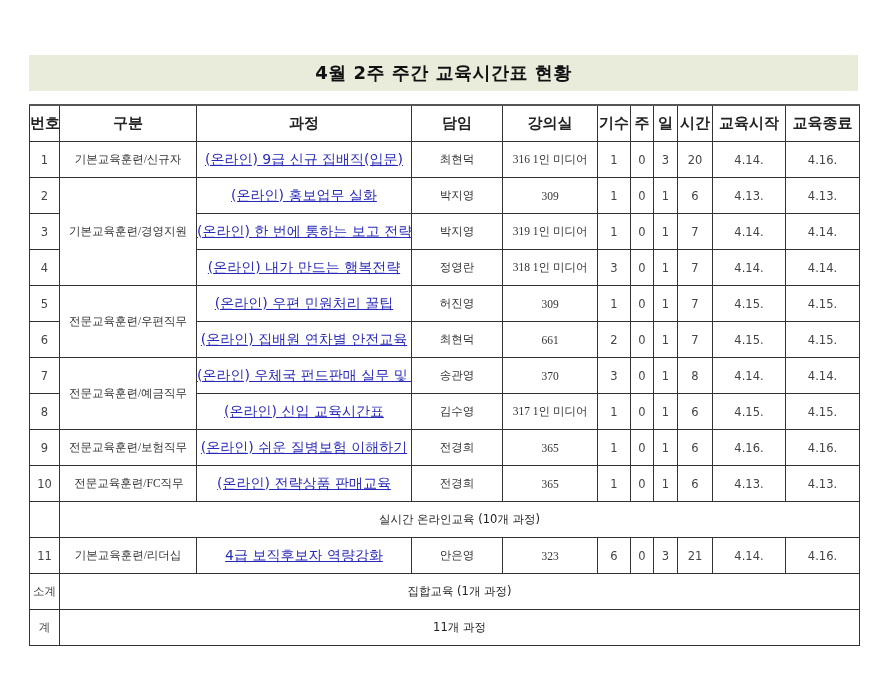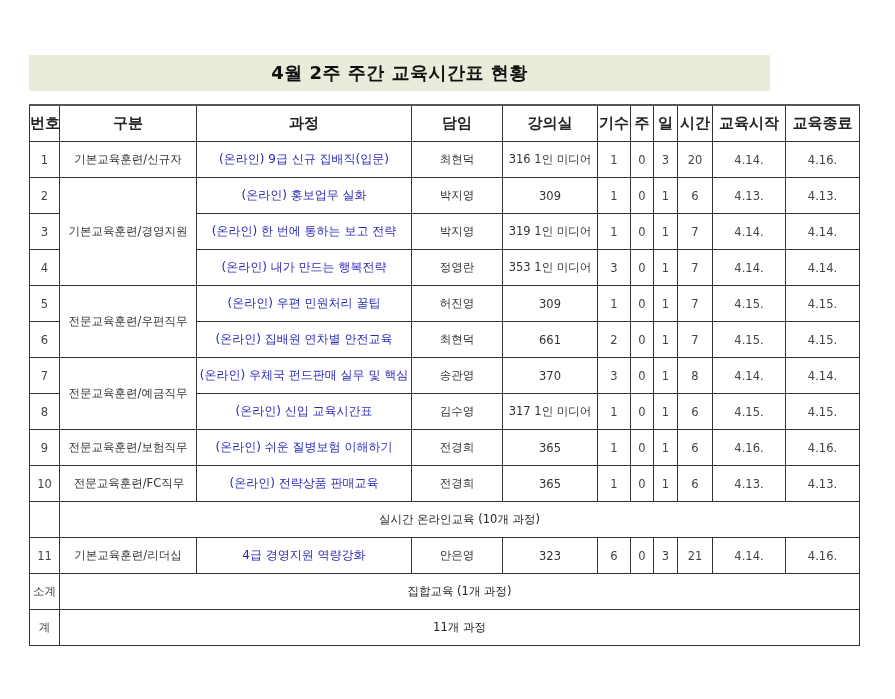--- a/index.html
+++ b/index.html
@@ -1,29 +1,29 @@
 <!DOCTYPE html>
 <html><head>
 <meta charset="utf-8">
 <style>
   html, body { margin: 0; padding: 0; background: #ffffff; }
   body { width: 895px; height: 699px; position: relative; overflow: hidden;
          font-family: "DejaVu Sans", "Liberation Sans", sans-serif; color: #222; }
-  .title-band { position: absolute; left: 29px; top: 55px; width: 741px; height: 36px;
+  .title-band { position: absolute; left: 29px; top: 55px; width: 829px; height: 36px;
                 background: #e9ecdb; display: flex; align-items: center; justify-content: center; }
   .title-band span { font-size: 18px; font-weight: bold; color: #111; letter-spacing: 0.5px; }
   table.sched { position: absolute; left: 29px; top: 104px; border-collapse: collapse;
                 table-layout: fixed; width: 830px; }
   table.sched td, table.sched th { border: 1px solid #333; height: 35px; padding: 0;
                 text-align: center; vertical-align: middle; font-size: 11.5px; white-space: nowrap; overflow: hidden; }
   table.sched tr:first-child th { border-top: 2px solid #555; }
   table.sched th { font-weight: bold; font-size: 15px; color: #222; }
-  .link { color: #2a2ab8; font-size: 12px; cursor: pointer; }
+  .link { color: #2a2ab8; text-decoration: underline; font-size: 14px; cursor: pointer; }
   .num { color: #444; font-size: 11px; }
-  .val { color: #333; font-size: 11px; }
+  .val { color: #333; font-size: 11px; font-family: Liberation Serif, serif; }
   .bold-span { font-weight: normal; font-size: 11.5px; }
   .left-cell { text-align: right; padding-left: 2px !important; }
 </style>
 </head>
 <body>
 
 <div class="title-band">
   <span>4월 2주 주간 교육시간표 현황</span>
 </div>
 
@@ -94,21 +94,21 @@
     <td class="num">1</td>
     <td class="num">7</td>
     <td class="num">4.14.</td>
     <td class="num">4.14.</td>
   </tr>
 
   <tr>
     <td class="num">4</td>
     <td><span class="link">(온라인) 내가 만드는 행복전략</span></td>
     <td class="val">정영란</td>
-    <td class="val">353 1인 미디어</td>
+    <td class="val">318 1인 미디어</td>
     <td class="num">3</td>
     <td class="num">0</td>
     <td class="num">1</td>
     <td class="num">7</td>
     <td class="num">4.14.</td>
     <td class="num">4.14.</td>
   </tr>
 
   <tr>
     <td class="num">5</td>
@@ -193,21 +193,21 @@
   </tr>
 
   <tr>
     <td></td>
     <td colspan="10" class="bold-span">실시간 온라인교육 (10개 과정)</td>
   </tr>
 
   <tr>
     <td class="num">11</td>
     <td class="val">기본교육훈련/리더십</td>
-    <td><span class="link">4급 경영지원 역량강화</span></td>
+    <td><span class="link">4급 보직후보자 역량강화</span></td>
     <td class="val">안은영</td>
     <td class="val">323</td>
     <td class="num">6</td>
     <td class="num">0</td>
     <td class="num">3</td>
     <td class="num">21</td>
     <td class="num">4.14.</td>
     <td class="num">4.16.</td>
   </tr>
 

